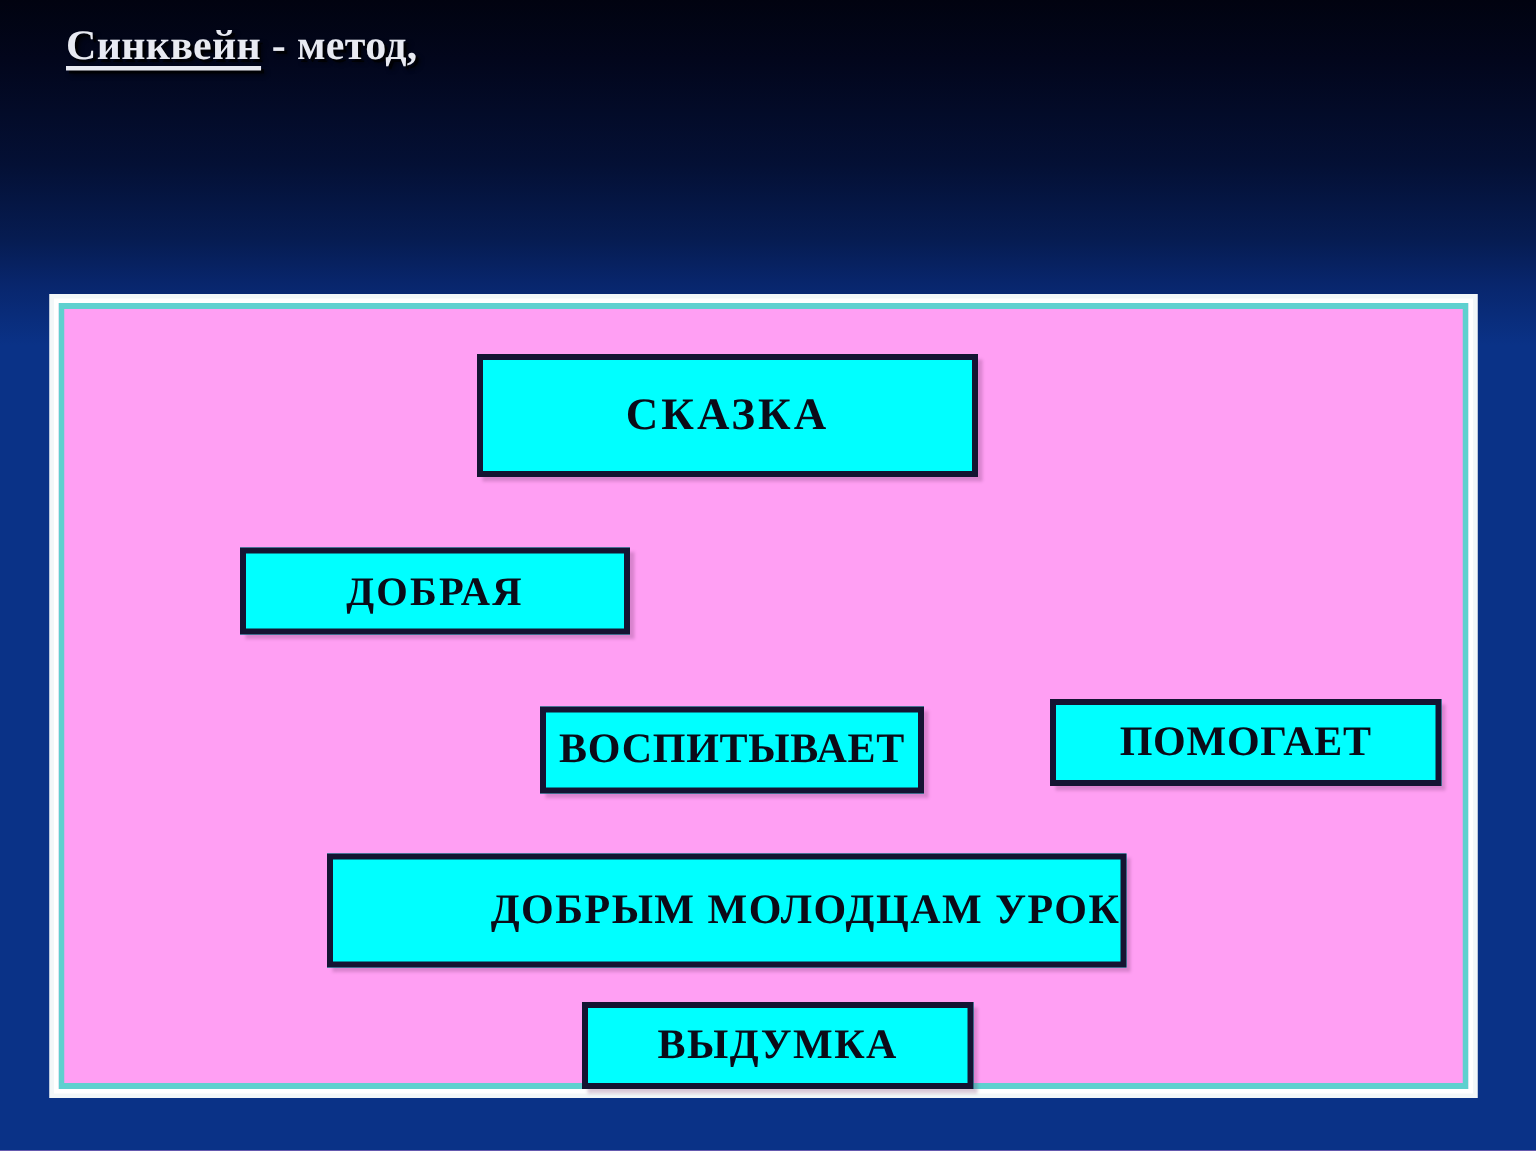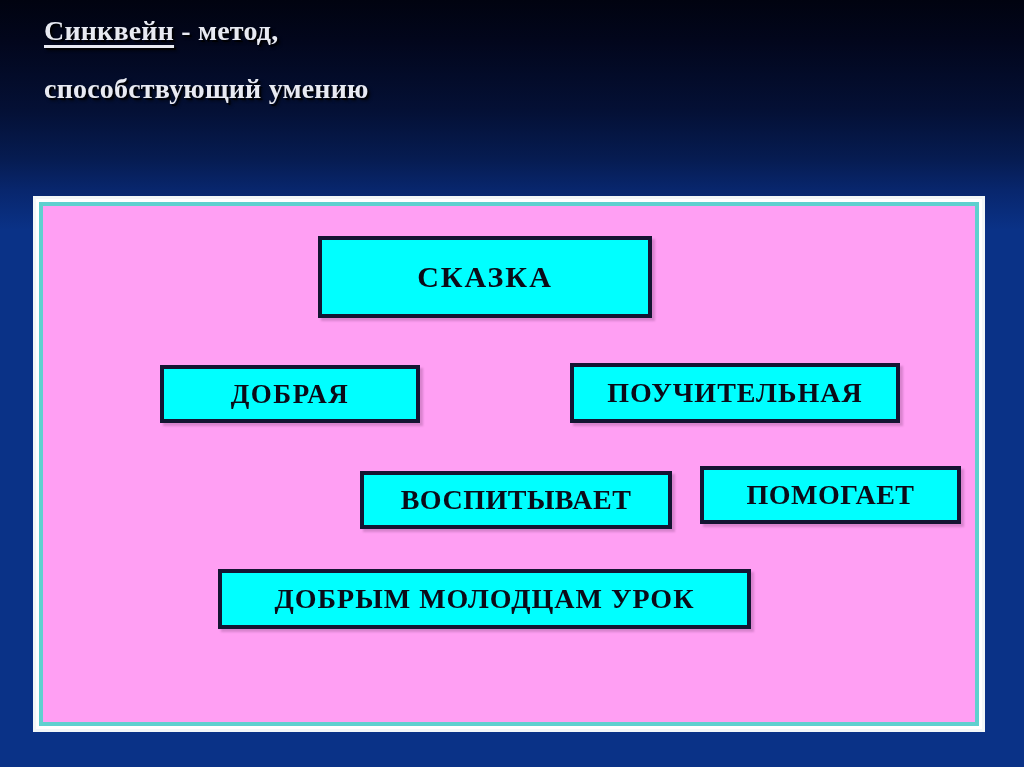--- a/index.html
+++ b/index.html
@@ -110,67 +110,66 @@
 
   
   #box-dobraya       { left: 117px; top: 159px; width: 260px; height: 58px; }
   #box-dobraya span  { font-size: 27px; letter-spacing: 1.5px; }
   #box-pouchit       { left: 527px; top: 157px; width: 330px; height: 60px; }
   #box-pouchit span  { font-size: 28px; letter-spacing: 1px; }
 
   
   #box-uchit         { left:  17px; top: 263px; width: 263px; height: 62px; }
   #box-uchit span    { font-size: 28px; letter-spacing: 1.5px; }
-  #box-vospit        { left: 317px; top: 265px; width: 312px; height: 58px; }
+  #box-vospit        { left: 317px; top: 265px; width: 256px; height: 58px; }
   #box-vospit span   { font-size: 28px; letter-spacing: 0.5px; }
   #box-pomogaet      { left: 657px; top: 260px; width: 261px; height: 58px; }
   #box-pomogaet span { font-size: 28px; letter-spacing: 0.5px; }
 
   
-  #box-urok          { left: 175px; top: 363px; width: 533px; height: 60px; }
+  #box-urok          { left: 175px; top: 363px; width: 533px; height: 76px; justify-content: flex-end; }
   #box-urok span     { font-size: 28px; letter-spacing: 1px; }
 
   
   #box-vydumka       { left: 345px; top: 462px; width: 261px; height: 58px; }
   #box-vydumka span  { font-size: 28px; letter-spacing: 1px; }
 </style>
 </head>
 <body>
 
 <div class="slide">
 
   <div class="title-block">
     <div class="title-line"><span class="title-underline">Синквейн</span><span> - метод,</span></div>
-    <div class="title-line">способствующий умению</div>
   </div>
 
   <div class="panel">
     <div class="panel-inner">
       <div class="panel-surface">
 
         <div class="cbox" id="box-dobraya">
           <span>ДОБРАЯ</span>
         </div>
 
         <div class="cbox" id="box-skazka">
           <span>СКАЗКА</span>
         </div>
-        <div class="cbox" id="box-pouchit">
-          <span>ПОУЧИТЕЛЬНАЯ</span>
-        </div>
 
         <div class="cbox" id="box-vospit">
           <span>ВОСПИТЫВАЕТ</span>
         </div>
         <div class="cbox" id="box-pomogaet">
           <span>ПОМОГАЕТ</span>
         </div>
 
         <div class="cbox" id="box-urok">
           <span>ДОБРЫМ МОЛОДЦАМ УРОК</span>
         </div>
 
+        <div class="cbox" id="box-vydumka">
+          <span>ВЫДУМКА</span>
+        </div>
 
       </div>
     </div>
   </div>
 
 </div>
 
 </body></html>

